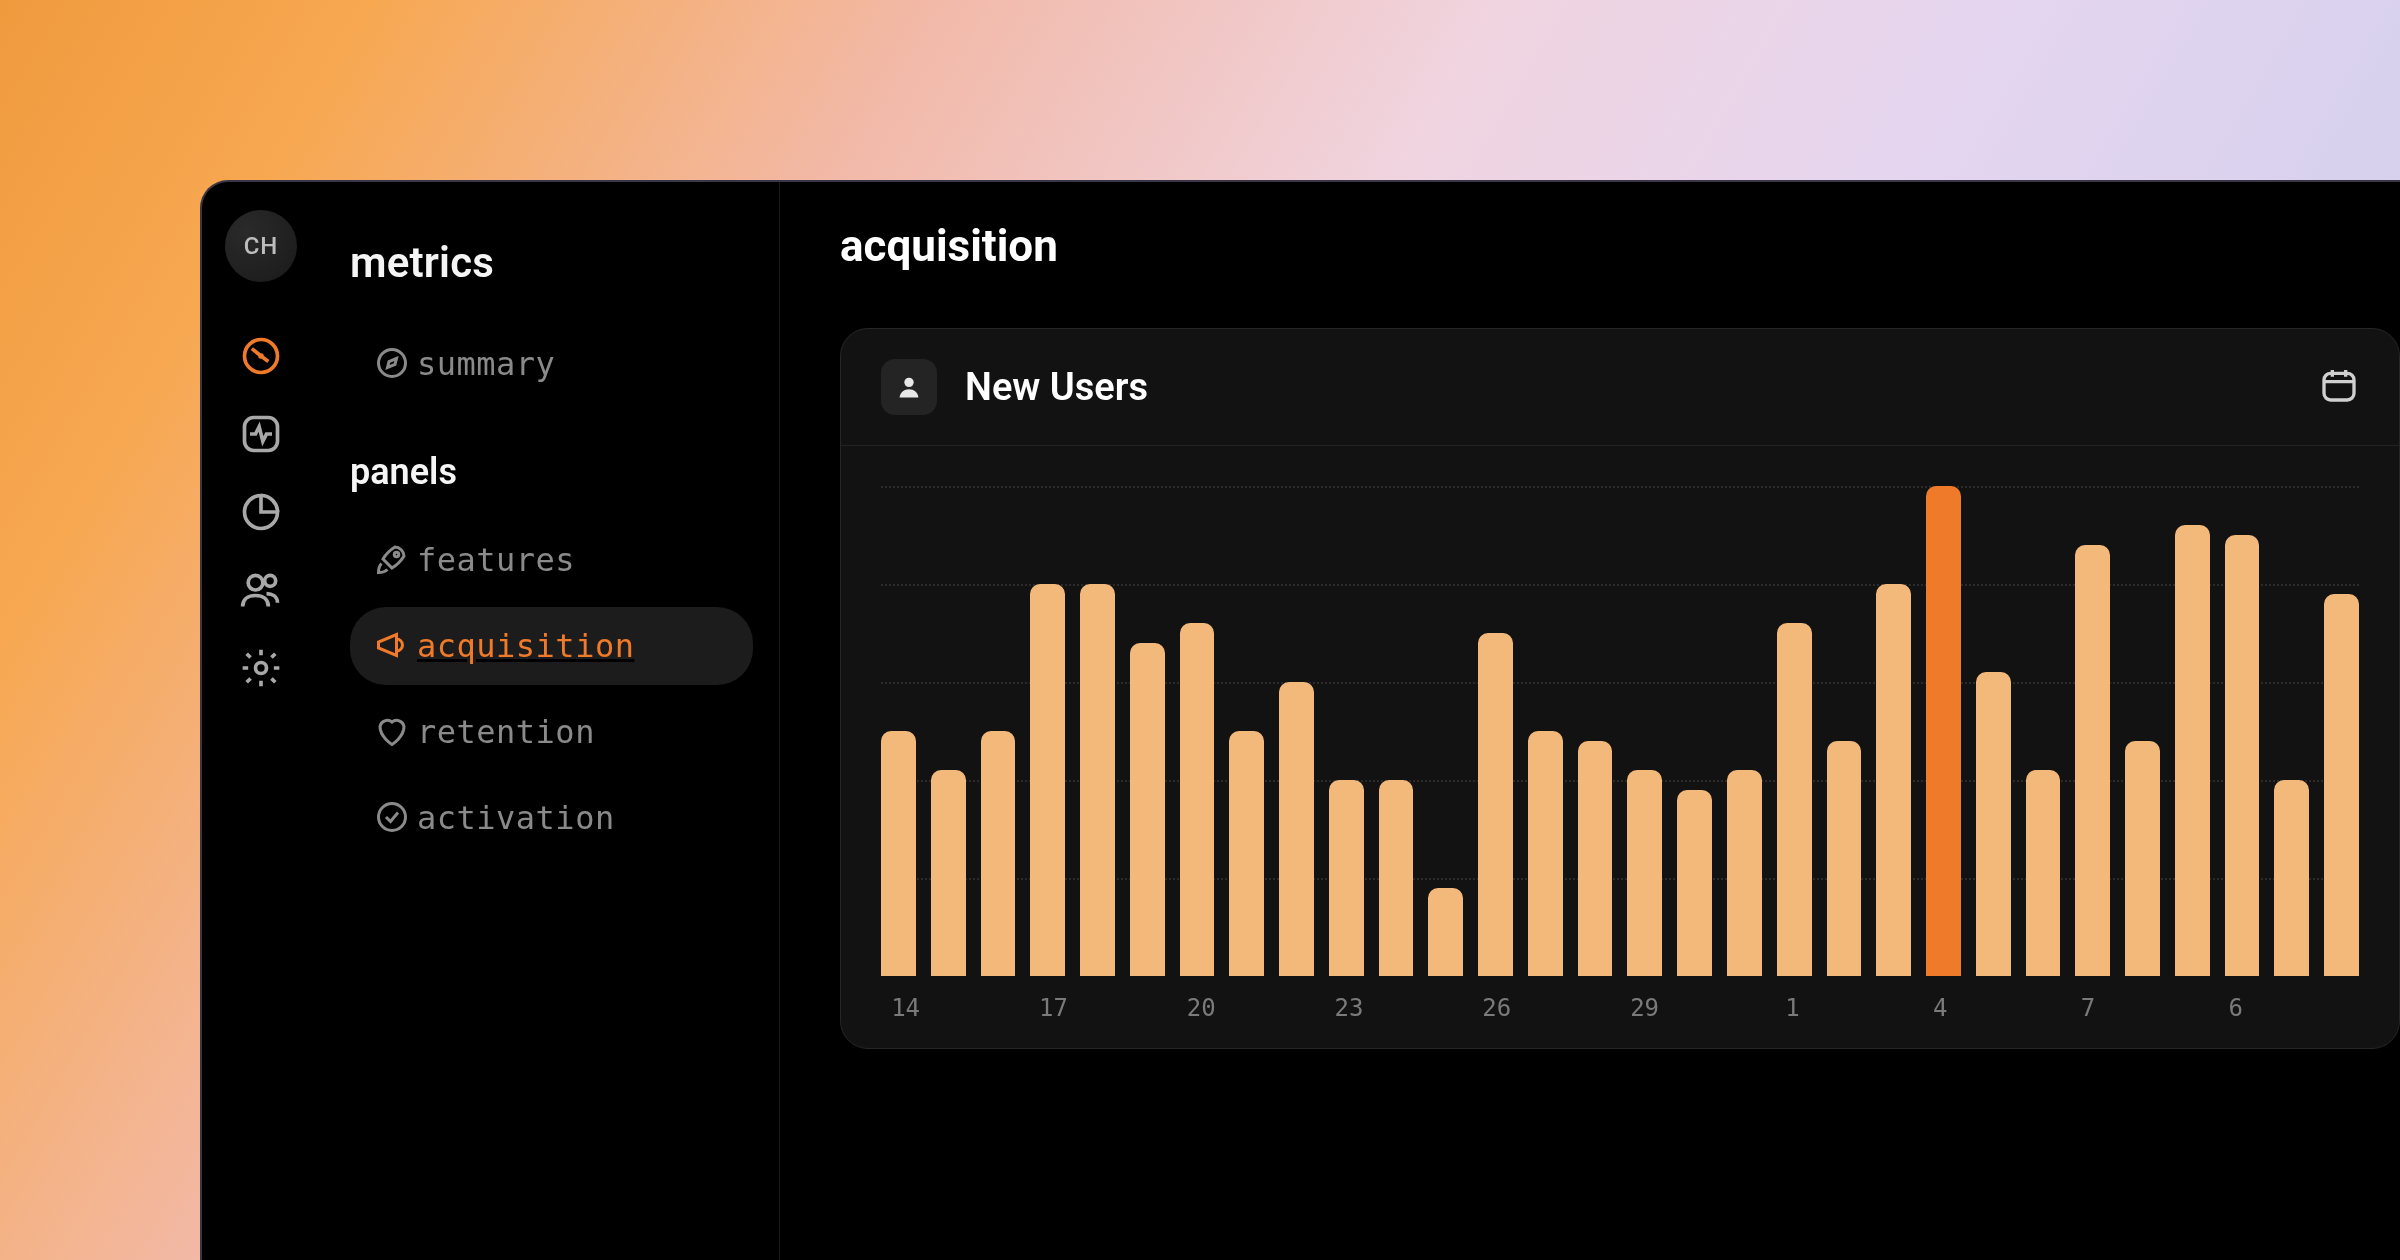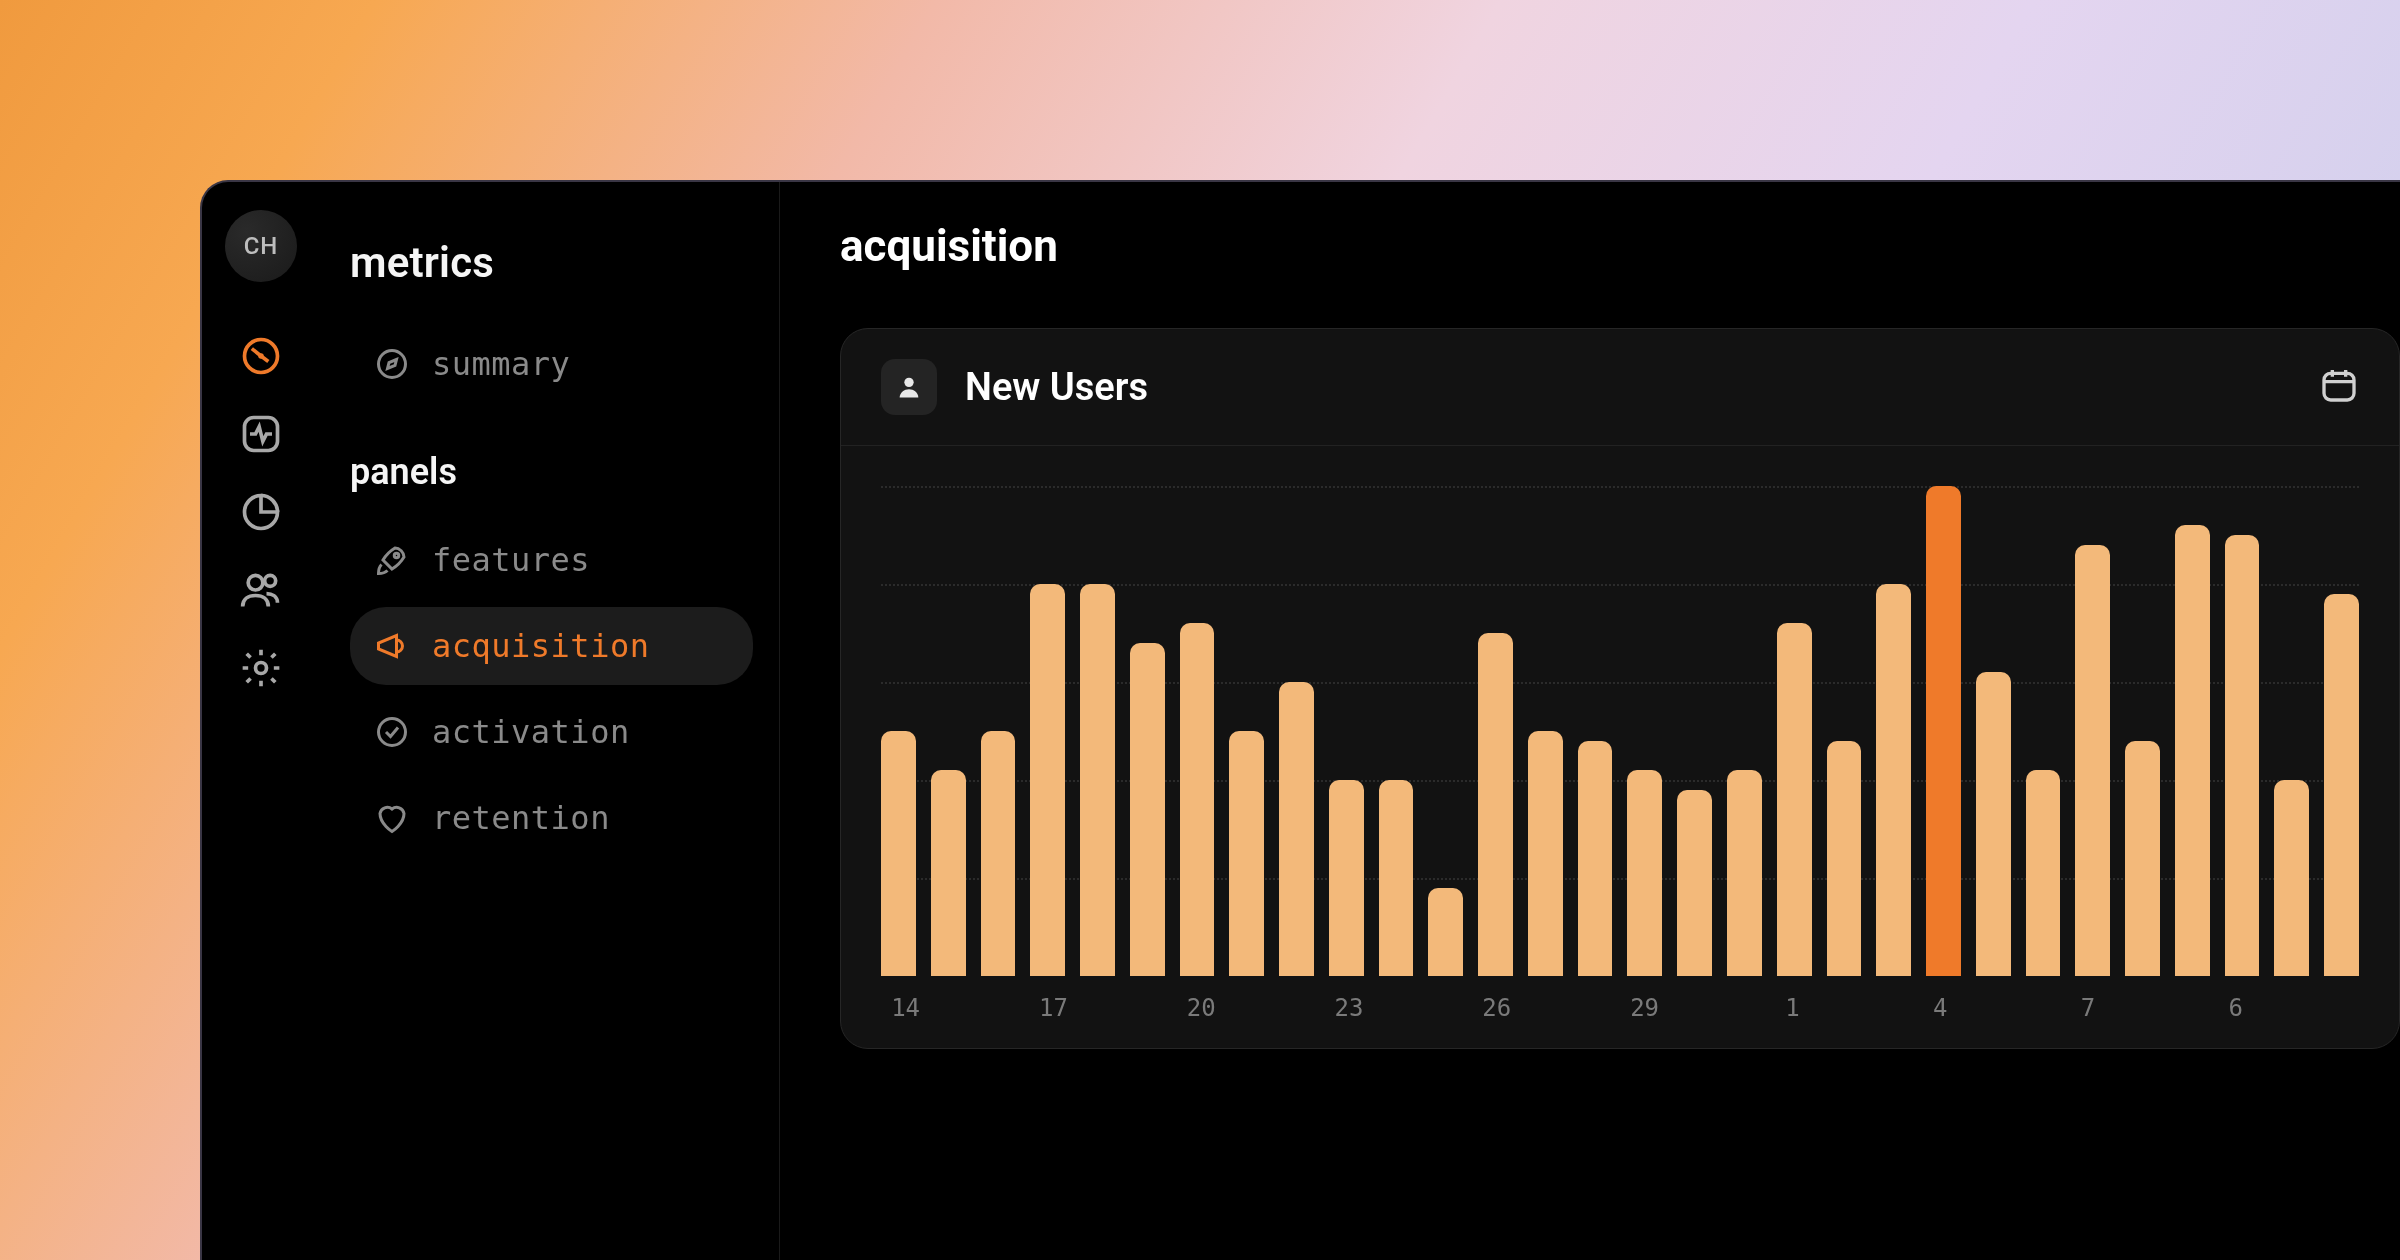--- a/index.html
+++ b/index.html
@@ -75,26 +75,27 @@
 }
 .section-sub {
   color: #f5f5f5;
   font-size: 36px;
   font-weight: 600;
   margin-top: 48px;
   margin-bottom: 28px;
 }
 .nav-item {
   display: flex;
-  align-items: center;
-  gap: 22px;
+  align-items: flex-start;
+  gap: 7px;
   padding: 20px 24px;
   border-radius: 36px;
   cursor: pointer;
   margin-bottom: 8px;
+  text-decoration: underline;
 }
 .nav-item.active {
   background: #1c1c1c;
 }
 .nav-item svg {
   width: 36px;
   height: 36px;
   stroke: #8a8a8a;
   fill: none;
   stroke-width: 2;
@@ -261,30 +262,30 @@
     </div>
     <div class="nav-item active">
       <svg viewBox="0 0 24 24">
           <path d="M3 10v4l12 5V5L3 10z"></path>
           <path d="M15 8a4 4 0 0 1 0 8"></path>
         </svg>
       <span class="nav-item-label">acquisition</span>
     </div>
     <div class="nav-item">
       <svg viewBox="0 0 24 24">
+          <path d="M12 21s-8-5-8-12a5 5 0 0 1 8-3 5 5 0 0 1 8 3c0 7-8 12-8 12z"></path>
+        </svg>
+      <span class="nav-item-label">retention</span>
+    </div>
+    <div class="nav-item">
+      <svg viewBox="0 0 24 24">
           <circle cx="12" cy="12" r="9"></circle>
           <path d="M8 12l3 3 5-6"></path>
         </svg>
       <span class="nav-item-label">activation</span>
-    </div>
-    <div class="nav-item">
-      <svg viewBox="0 0 24 24">
-          <path d="M12 21s-8-5-8-12a5 5 0 0 1 8-3 5 5 0 0 1 8 3c0 7-8 12-8 12z"></path>
-        </svg>
-      <span class="nav-item-label">retention</span>
     </div>
   </div>
 
   <div class="main">
     <div class="page-title">acquisition</div>
 
     <div class="card">
       <div class="card-header">
         <div class="card-icon-box">
           <svg viewBox="0 0 24 24">

